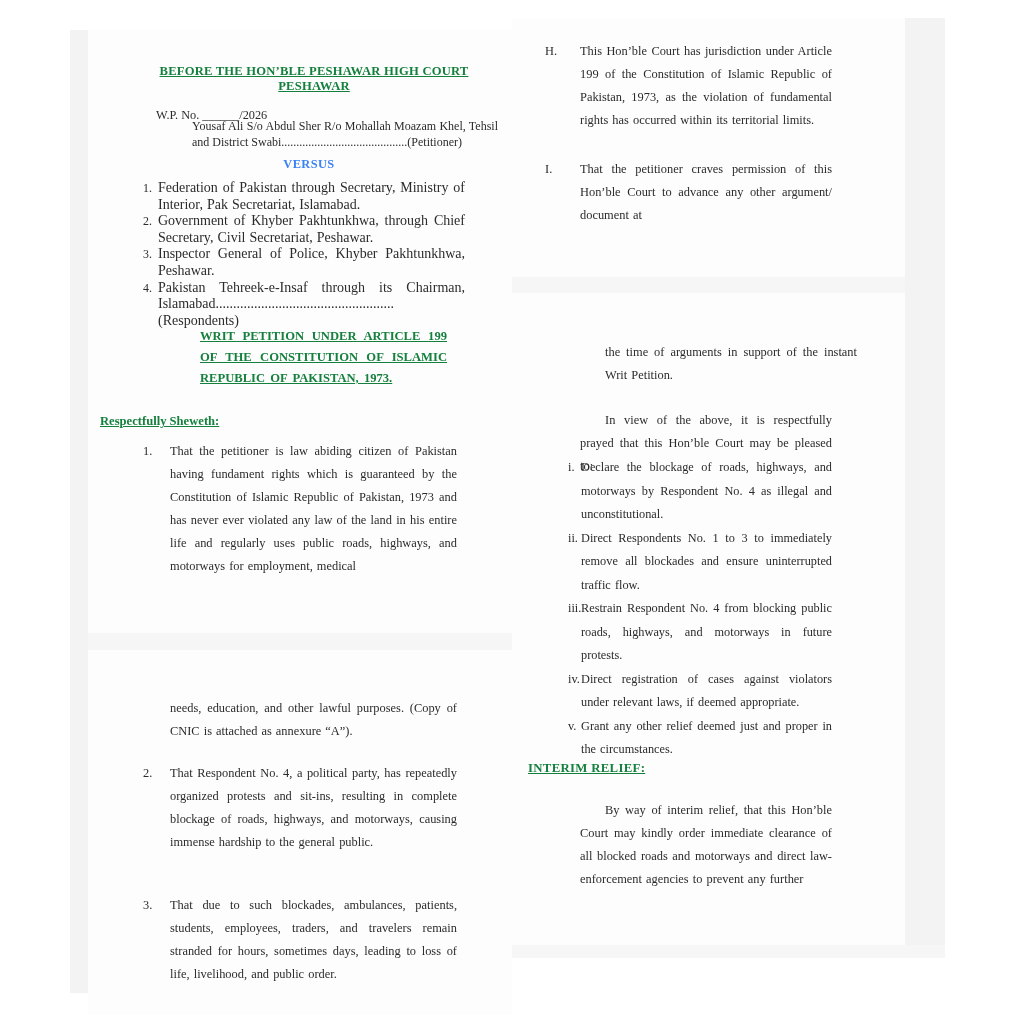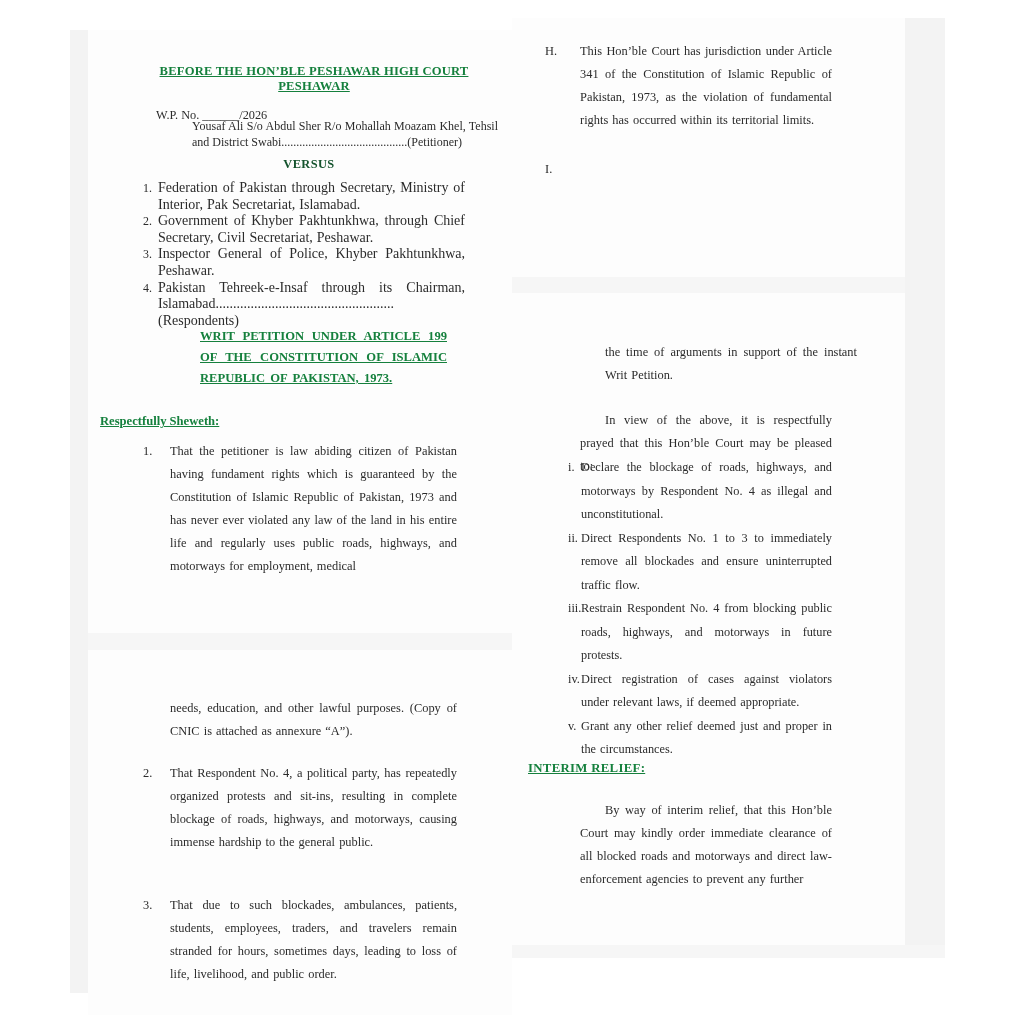--- a/index.html
+++ b/index.html
@@ -35,21 +35,21 @@
   <div class="gap-band" style="left:512px;top:945px;width:433px;height:13px;"></div>
 
   <div class="page" style="left:88px;top:30px;width:424px;height:603px;">
 
     <div class="abs heading" style="top:26px;left:40px;width:372px;text-align:center;font-size:12.6px;letter-spacing:0.2px;">BEFORE THE HON’BLE PESHAWAR HIGH COURT PESHAWAR</div>
 
     <div class="abs" style="top:78px;left:68px;font-size:12.3px;">W.P. No. ______/2026</div>
 
     <div class="abs" style="top:89px;left:68px;width:306px;text-align:justify;font-size:12px;line-height:15.5px;margin-left:36px;">Yousaf Ali S/o Abdul Sher R/o Mohallah Moazam Khel, Tehsil and District Swabi..........................................(Petitioner)</div>
 
-    <div class="abs" style="top:127px;left:68px;width:306px;text-align:center;font-weight:bold;font-size:12.4px;letter-spacing:0.4px;color:#14532d;">VERSUS</div>
+    <div class="abs" style="top:127px;left:68px;width:306px;text-align:center;font-weight:bold;font-size:12.4px;letter-spacing:0.4px;color:#3b82f6;">VERSUS</div>
 
     <ul class="plain abs" style="top:150px;left:55px;width:322px;">
       <li class="resp-li">
         <span class="resp-no">1.</span>
         <span class="resp-tx">Federation of Pakistan through Secretary, Ministry of Interior, Pak Secretariat, Islamabad.</span>
       </li>
       <li class="resp-li">
         <span class="resp-no">2.</span>
         <span class="resp-tx">Government of Khyber Pakhtunkhwa, through Chief Secretary, Civil Secretariat, Peshawar.</span>
       </li>
@@ -85,25 +85,26 @@
     <div class="abs flexrow" style="top:244px;left:55px;width:314px;">
       <span class="marker" style="width:27px;">3.</span>
       <span class="ftext jp">That due to such blockades, ambulances, patients, students, employees, traders, and travelers remain stranded for hours, sometimes days, leading to loss of life, livelihood, and public order.</span>
     </div>
   </div>
 
   <div class="page" style="left:512px;top:18px;width:393px;height:259px;">
 
     <div class="abs flexrow" style="top:22px;left:33px;width:287px;">
       <span class="marker" style="width:35px;">H.</span>
-      <span class="ftext jp">This Hon’ble Court has jurisdiction under Article 341 of the Constitution of Islamic Republic of Pakistan, 1973, as the violation of fundamental rights has occurred within its territorial limits.</span>
+      <span class="ftext jp">This Hon’ble Court has jurisdiction under Article 199 of the Constitution of Islamic Republic of Pakistan, 1973, as the violation of fundamental rights has occurred within its territorial limits.</span>
     </div>
 
     <div class="abs flexrow" style="top:140px;left:33px;width:287px;">
       <span class="marker" style="width:35px;">I.</span>
+      <span class="ftext jp">That the petitioner craves permission of this Hon’ble Court to advance any other argument/ document at</span>
     </div>
   </div>
 
   <div class="page" style="left:512px;top:293px;width:393px;height:652px;">
 
     <div class="abs jp" style="top:48px;left:68px;width:252px;margin-left:25px;">the time of arguments in support of the instant Writ Petition.</div>
 
     <div class="abs jp" style="top:116px;left:68px;width:252px;text-indent:25px;">In view of the above, it is respectfully prayed that this Hon’ble Court may be pleased to:</div>
 
     <ul class="plain abs" style="top:163px;left:56px;width:264px;">

